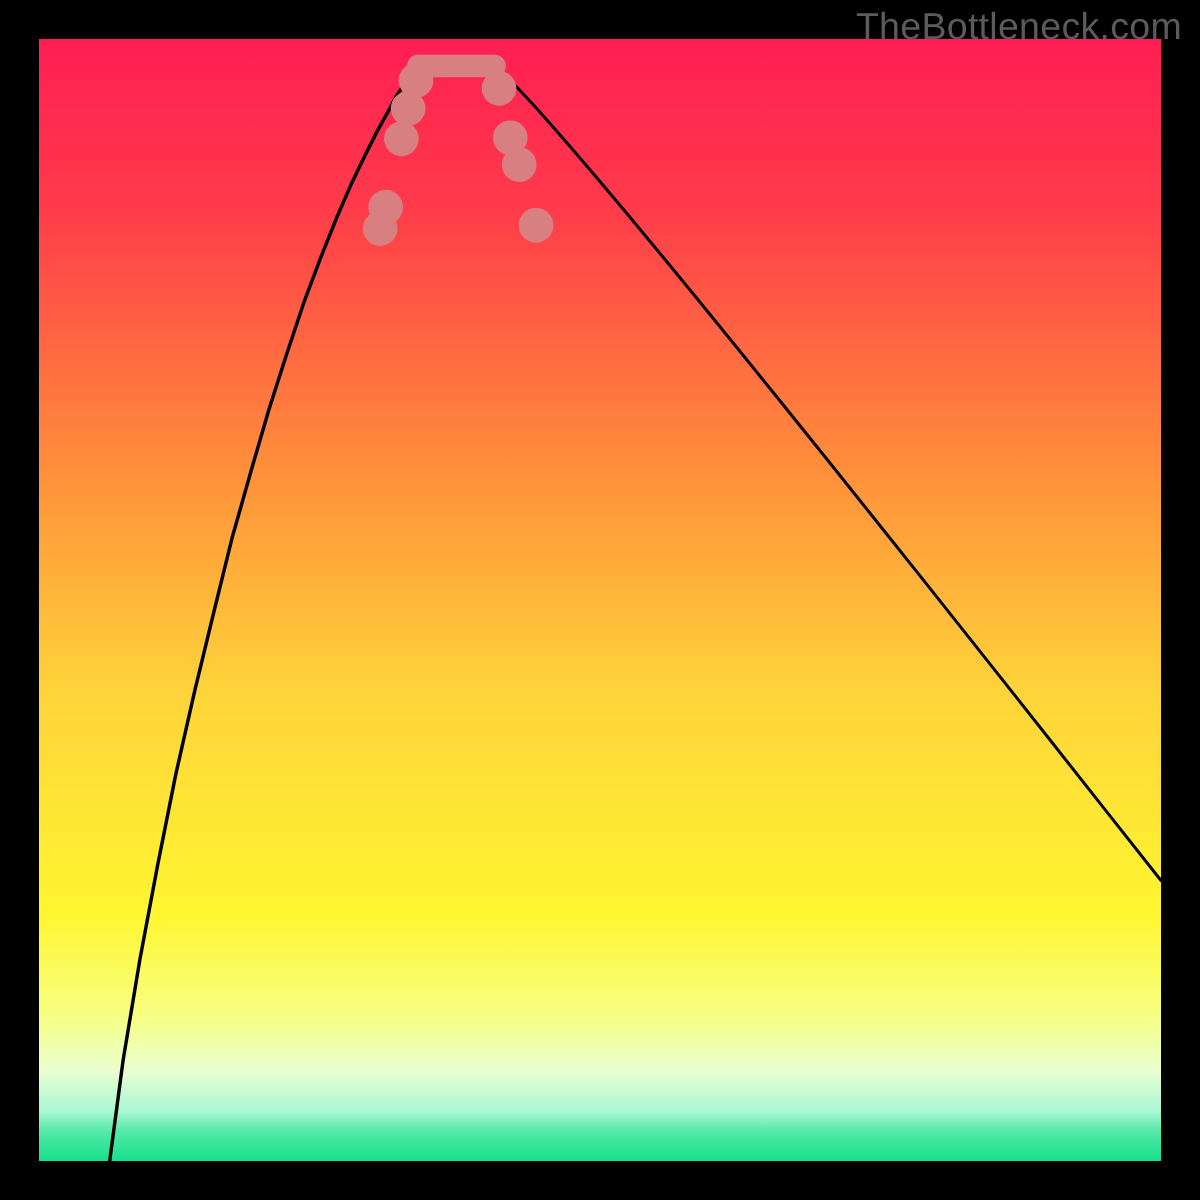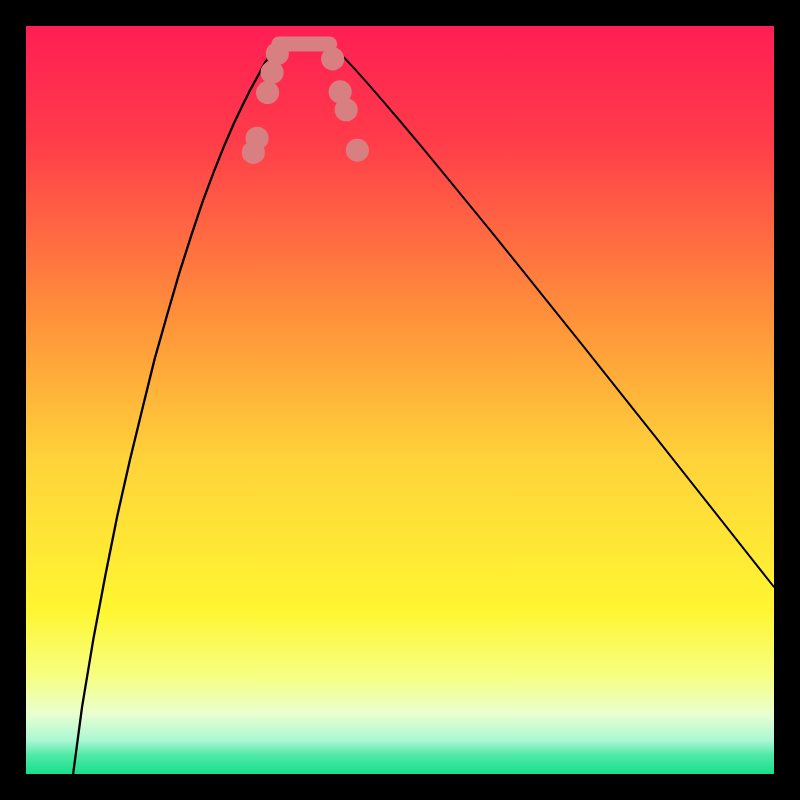--- a/index.html
+++ b/index.html
@@ -92,13 +92,14 @@
           <circle cx="32.3" cy="8.900000000000006" r="1.043" class="dot"></circle>
           <circle cx="32.9" cy="6.200000000000003" r="1.043" class="dot"></circle>
           <circle cx="33.6" cy="3.700000000000003" r="1.043" class="dot"></circle>
           <circle cx="41" cy="4.400000000000006" r="1.043" class="dot"></circle>
           <circle cx="42" cy="8.799999999999997" r="1.043" class="dot"></circle>
           <circle cx="42.8" cy="11.200000000000003" r="1.043" class="dot"></circle>
           <circle cx="44.3" cy="16.599999999999994" r="1.043" class="dot"></circle>
         </g>
     </svg>
   </div>
+  <div class="watermark">TheBottleneck.com</div>
 </div>
 
 </body></html>

